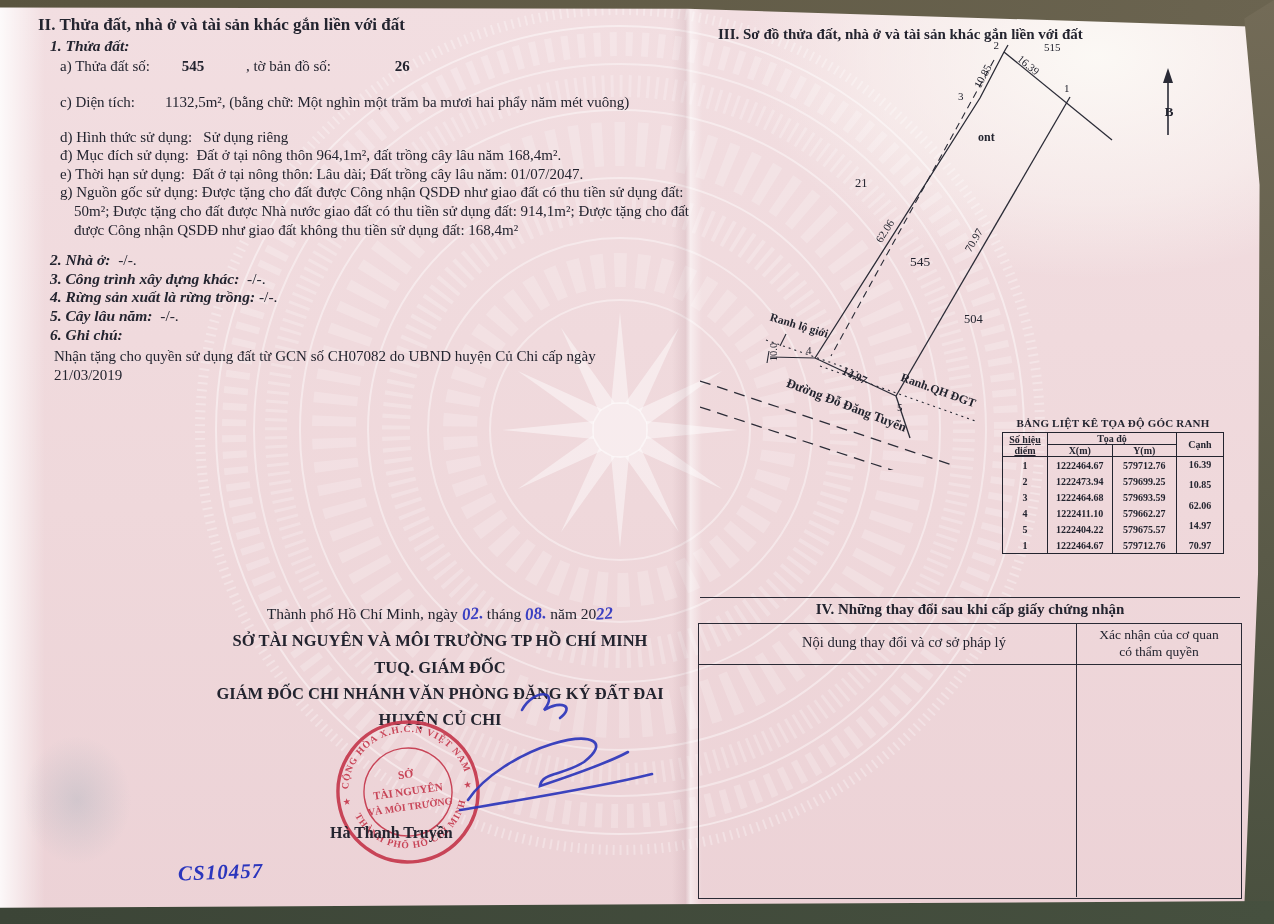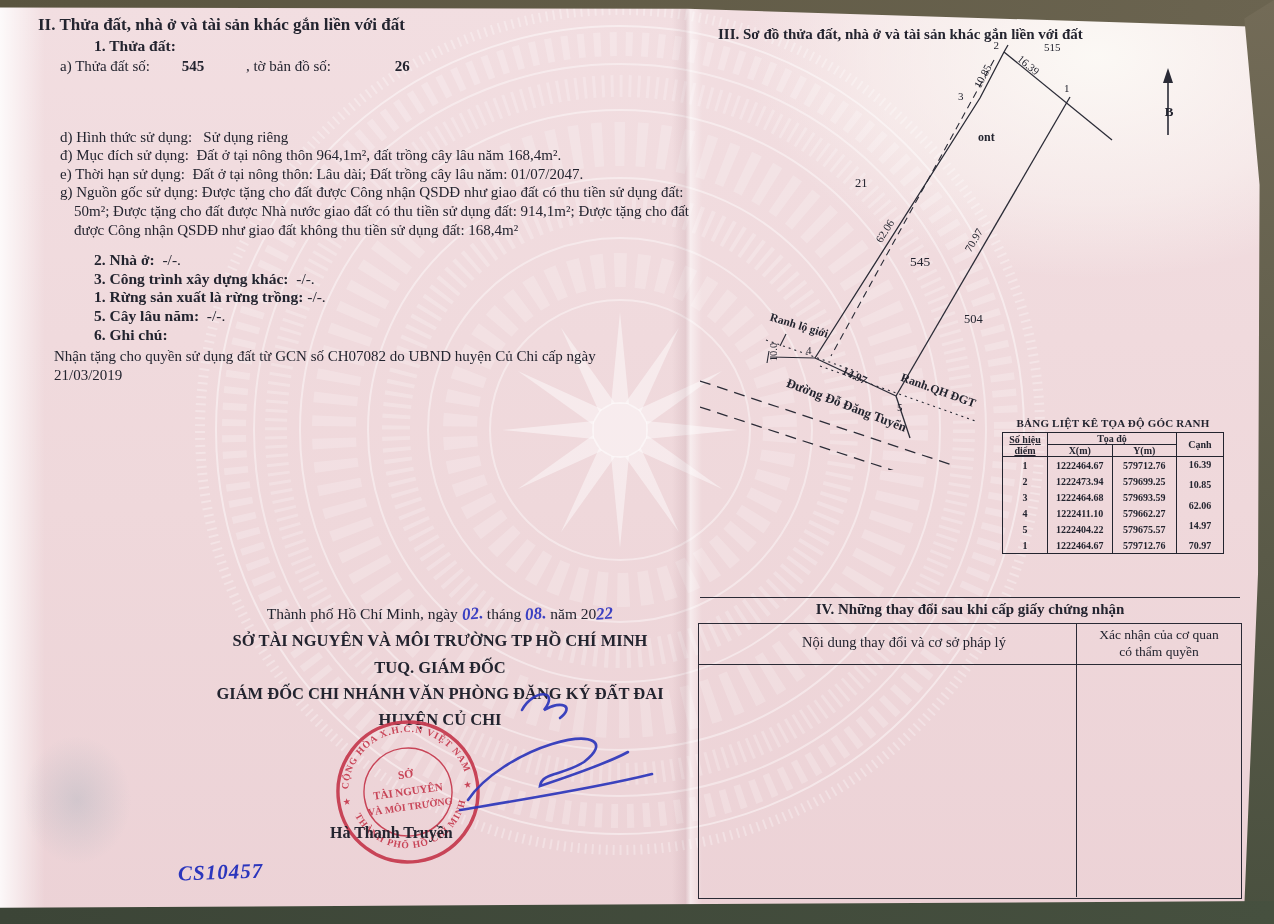--- a/index.html
+++ b/index.html
@@ -26,21 +26,21 @@
   .edge{position:absolute;pointer-events:none;z-index:40;}
   .edge-top{left:0;top:0;width:1274px;height:34px;background:linear-gradient(90deg,#59543f,#6b6450);
     clip-path:polygon(0 0,100% 0,100% 80%,54% 26%,0 22%);}
   .edge-right{left:1236px;top:0;width:38px;height:924px;background:linear-gradient(180deg,#736b57,#5a5a48 60%,#49503f);
     clip-path:polygon(100% 0,100% 100%,20% 100%,58% 62%,62% 20%,22% 2%);}
   .edge-bottom{left:0;top:896px;width:1274px;height:28px;background:linear-gradient(90deg,#3c4537,#46503f);
     clip-path:polygon(0 42%,100% 18%,100% 100%,0 100%);}
   
   .abs{position:absolute;color:#23242f;}
   .b{font-weight:bold;}
-  .bi{font-weight:bold;margin-left:44px;}
+  .bi{font-weight:bold;font-style:italic;}
   
   .h2{left:38px;top:15px;font-size:17px;font-weight:bold;}
   .item{left:60px;width:616px;font-size:15px;line-height:19px;padding-left:14px;text-indent:-14px;}
   .sub{left:50px;font-size:15.5px;}
   .val{font-weight:bold;}
   
   .sigline{left:200px;width:480px;text-align:center;}
   .ink{color:#3a3fc2;font-style:italic;font-weight:bold;font-size:17px;display:inline-block;transform:rotate(-5deg);}
   
   .gcn-label{left:42px;top:916px;font-size:15.5px;}
@@ -118,35 +118,36 @@
 
     <div class="abs h2">II. Thửa đất, nhà ở và tài sản khác gắn liền với đất</div>
     <div class="abs sub bi" style="top:37px;">1. Thửa đất:</div>
 
     <div class="abs item" style="top:57px;">
       <span>a) Thửa đất số:</span>
       <span class="val" style="margin-left:28px;">545</span>
       <span style="margin-left:38px;">, tờ bản đồ số:</span>
       <span class="val" style="margin-left:60px;">26</span>
     </div>
+    <div class="abs item" style="top:93px;">c) Diện tích:&nbsp;&nbsp;&nbsp;&nbsp;&nbsp;&nbsp;&nbsp;&nbsp;1132,5m², (bằng chữ: Một nghìn một trăm ba mươi hai phẩy năm mét vuông)</div>
     <div class="abs item" style="top:128px;">d) Hình thức sử dụng:&nbsp;&nbsp; Sử dụng riêng</div>
     <div class="abs item" style="top:146px;">đ) Mục đích sử dụng:&nbsp; Đất ở tại nông thôn 964,1m², đất trồng cây lâu năm 168,4m².</div>
     <div class="abs item" style="top:165px;">e) Thời hạn sử dụng:&nbsp; Đất ở tại nông thôn: Lâu dài; Đất trồng cây lâu năm: 01/07/2047.</div>
     <div class="abs item" style="top:183px;">g) Nguồn gốc sử dụng: Được tặng cho đất được Công nhận QSDĐ như giao đất có thu tiền sử dụng đất: 50m²; Được tặng cho đất được Nhà nước giao đất có thu tiền sử dụng đất: 914,1m²; Được tặng cho đất được Công nhận QSDĐ như giao đất không thu tiền sử dụng đất: 168,4m²</div>
 
     <div class="abs sub" style="top:251px;">
       <span class="bi">2. Nhà ở:</span>
       <span>&nbsp;-/-.</span>
     </div>
     <div class="abs sub" style="top:270px;">
       <span class="bi">3. Công trình xây dựng khác:</span>
       <span>&nbsp;-/-.</span>
     </div>
     <div class="abs sub" style="top:288px;">
-      <span class="bi">1. Rừng sản xuất là rừng trồng:</span>
+      <span class="bi">4. Rừng sản xuất là rừng trồng:</span>
       <span>-/-.</span>
     </div>
     <div class="abs sub" style="top:307px;">
       <span class="bi">5. Cây lâu năm:</span>
       <span>&nbsp;-/-.</span>
     </div>
     <div class="abs sub bi" style="top:326px;">6. Ghi chú:</div>
     <div class="abs" style="left:54px;top:347px;width:580px;font-size:15px;line-height:19px;">Nhận tặng cho quyền sử dụng đất từ GCN số CH07082 do UBND huyện Củ Chi cấp ngày 21/03/2019</div>
 
     <div class="abs sigline" style="top:604px;font-size:15.5px;">

